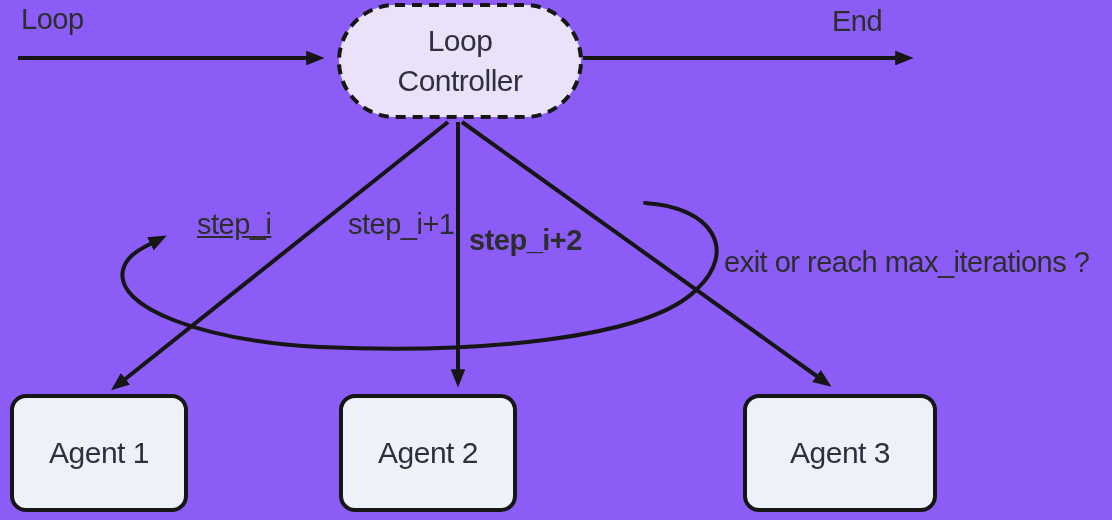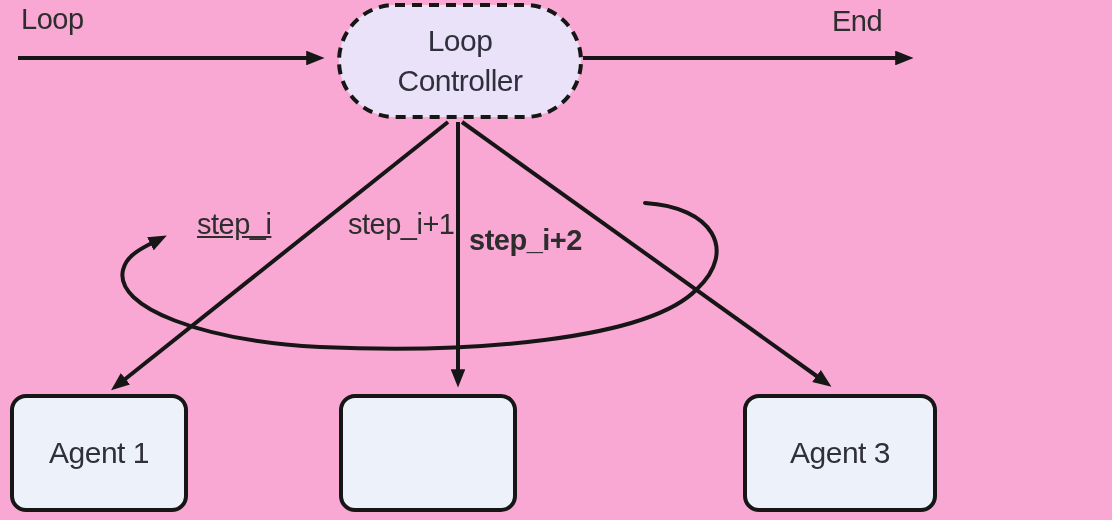--- a/index.html
+++ b/index.html
@@ -5,21 +5,21 @@
   html, body {
     margin: 0;
     padding: 0;
     background: #ffffff;
     font-family: "Liberation Sans", "DejaVu Sans", sans-serif;
   }
   .canvas {
     position: relative;
     width: 1112px;
     height: 520px;
-    background: #f9a8d4;
+    background: #8b5cf6;
     overflow: hidden;
   }
   .canvas svg.edges {
     position: absolute;
     left: 0; top: 0;
     width: 1112px;
     height: 520px;
   }
   .node-label {
     position: absolute;
@@ -81,23 +81,27 @@
     <rect x="745" y="396" width="190" height="114" rx="14" ry="14" stroke="#161616" stroke-width="4" fill="#edf1f9"></rect>
   </svg>
 
   <div class="node-label" style="left:340px; top:6px; width:240px; height:110px;">
     <span class="inner">Loop Controller</span>
   </div>
 
   <div class="node-label agent-label" style="left:12px; top:396px; width:174px; height:114px;">
     <span class="inner">Agent 1</span>
   </div>
+  <div class="node-label agent-label" style="left:341px; top:396px; width:174px; height:114px;">
+    <span class="inner">Agent 2</span>
+  </div>
   <div class="node-label agent-label" style="left:745px; top:396px; width:190px; height:114px;">
     <span class="inner">Agent 3</span>
   </div>
 
   <div class="edge-label" style="left:21px; top:5px;">Loop</div>
   <div class="edge-label" style="left:832px; top:7px;">End</div>
   <div class="edge-label" style="left:197px; top:210px;text-decoration:underline;">step_i</div>
   <div class="edge-label" style="left:348px; top:210px;">step_i+1</div>
   <div class="edge-label" style="left:469px; top:226px;font-weight:bold;">step_i+2</div>
+  <div class="edge-label" style="left:724px; top:248px;">exit or reach max_iterations ?</div>
 
 </div>
 
 </body></html>

